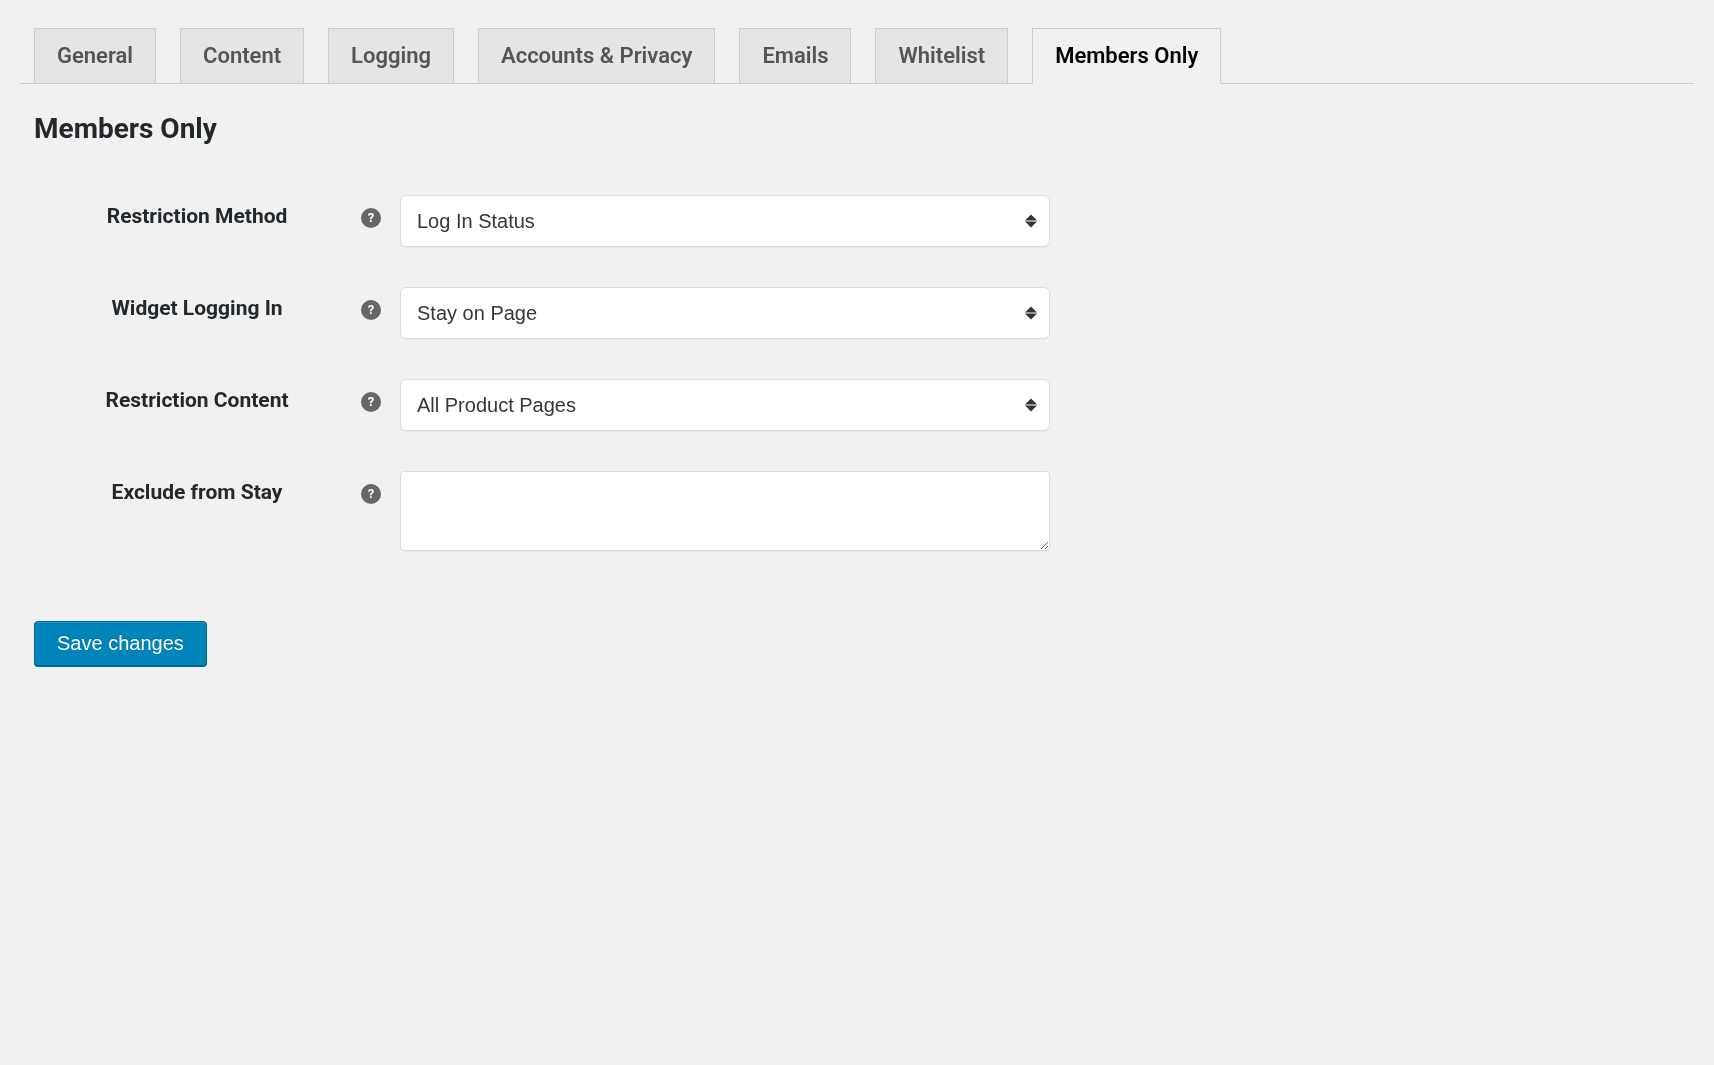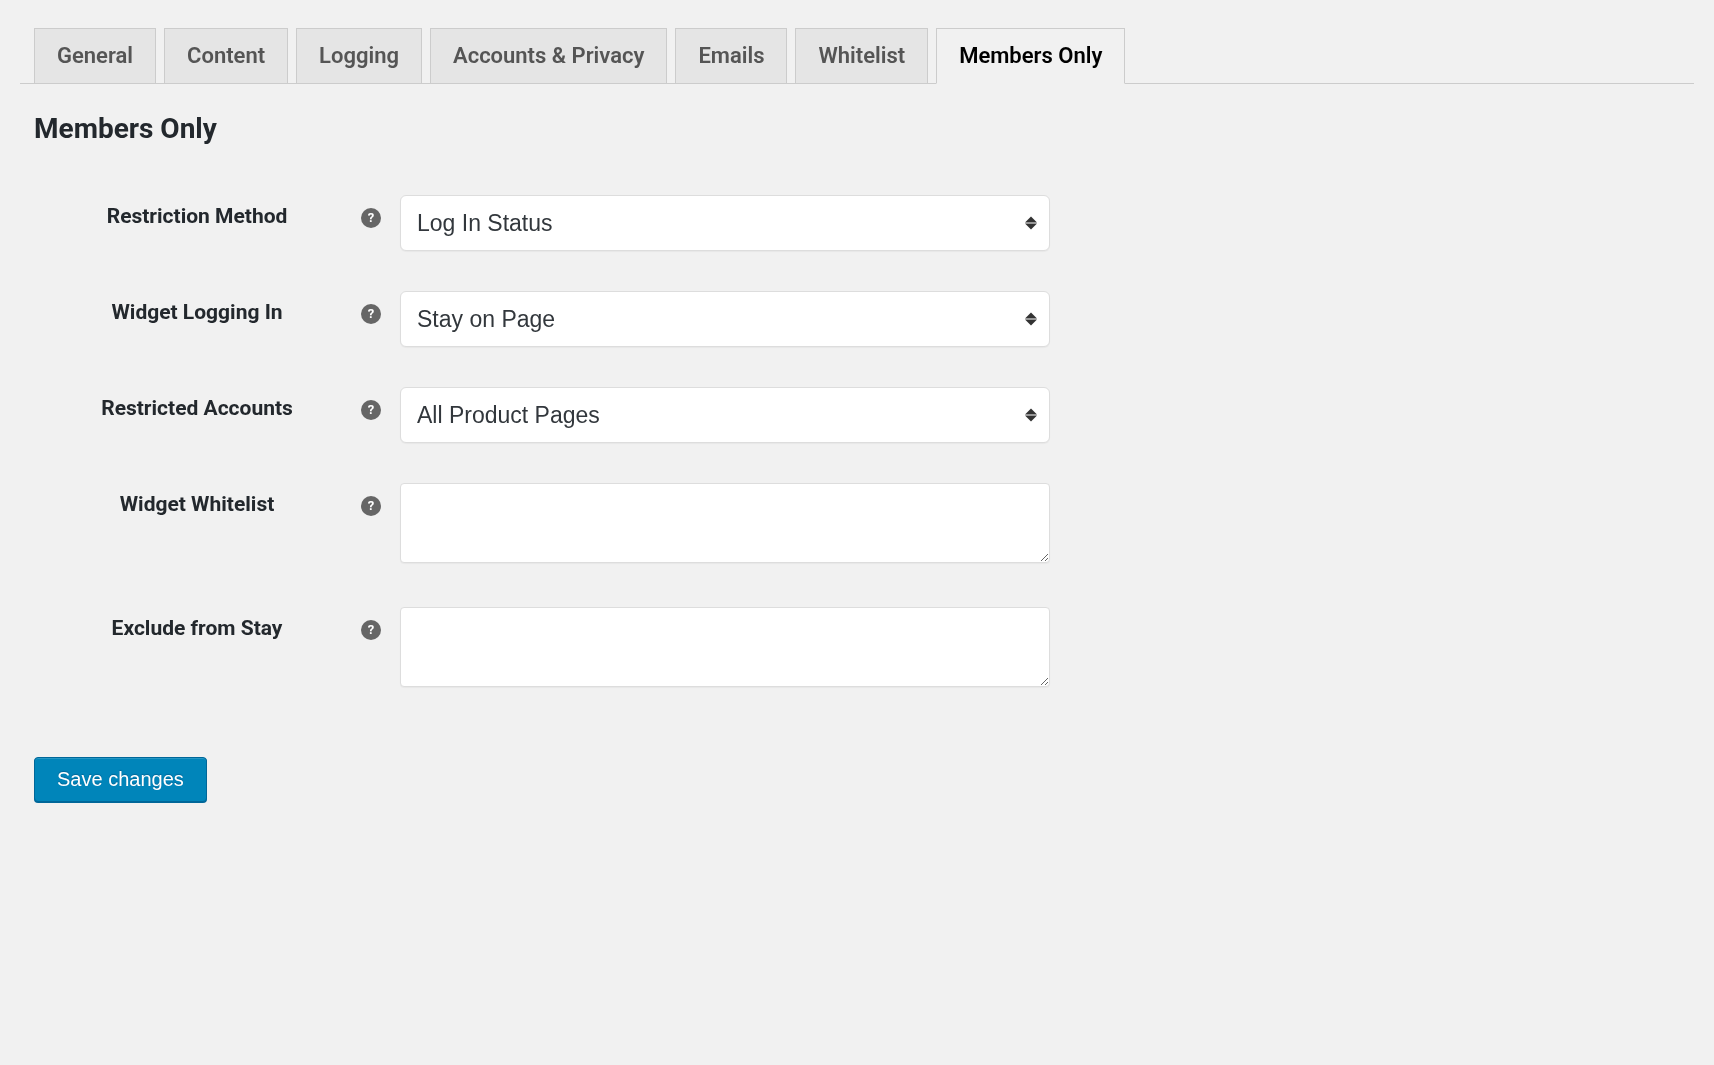--- a/index.html
+++ b/index.html
@@ -8,21 +8,21 @@
     padding: 0;
     background: #f1f1f1;
     font-family: -apple-system, BlinkMacSystemFont, "Segoe UI", Roboto, sans-serif;
     color: #23282d;
   }
   .wrap {
     padding: 0 20px 40px 20px;
   }
   .nav-tabs {
     display: flex;
-    gap: 8px;
+    gap: 24px;
     padding-top: 28px;
     padding-left: 14px;
     border-bottom: 1px solid #ccc;
     margin-bottom: 28px;
   }
   .nav-tab {
     background: #e5e5e5;
     color: #555;
     font-size: 22px;
     font-weight: 600;
@@ -88,21 +88,21 @@
   .select-wrap {
     position: relative;
     width: 650px;
     background: #fff;
     border: 1px solid #ddd;
     border-radius: 6px;
     box-shadow: 0 1px 1px rgba(0,0,0,0.04);
   }
   .select-wrap select {
     width: 100%;
-    font-size: 23px;
+    font-size: 20px;
     color: #32373c;
     padding: 14px 36px 14px 16px;
     border: none;
     background: transparent;
     appearance: none;
     -webkit-appearance: none;
     cursor: pointer;
   }
   .select-caret {
     position: absolute;
@@ -202,46 +202,37 @@
             </select>
             <span class="select-caret">
                 <span class="up"></span>
                 <span class="down"></span>
               </span>
           </div>
         </td>
       </tr>
 
       <tr>
-        <th>Restricted Accounts</th>
+        <th>Restriction Content</th>
         <td class="help-cell">
           <span class="help-icon">?</span>
         </td>
         <td class="field-cell">
           <div class="select-wrap">
             <select>
               <option>All Product Pages</option>
             </select>
             <span class="select-caret">
                 <span class="up"></span>
                 <span class="down"></span>
               </span>
           </div>
         </td>
       </tr>
 
-      <tr>
-        <th>Widget Whitelist</th>
-        <td class="help-cell">
-          <span class="help-icon">?</span>
-        </td>
-        <td class="field-cell">
-          <textarea class="wc-textarea" style=""></textarea>
-        </td>
-      </tr>
 
       <tr>
         <th>Exclude from Stay</th>
         <td class="help-cell">
           <span class="help-icon">?</span>
         </td>
         <td class="field-cell">
           <textarea class="wc-textarea" style=""></textarea>
         </td>
       </tr>

